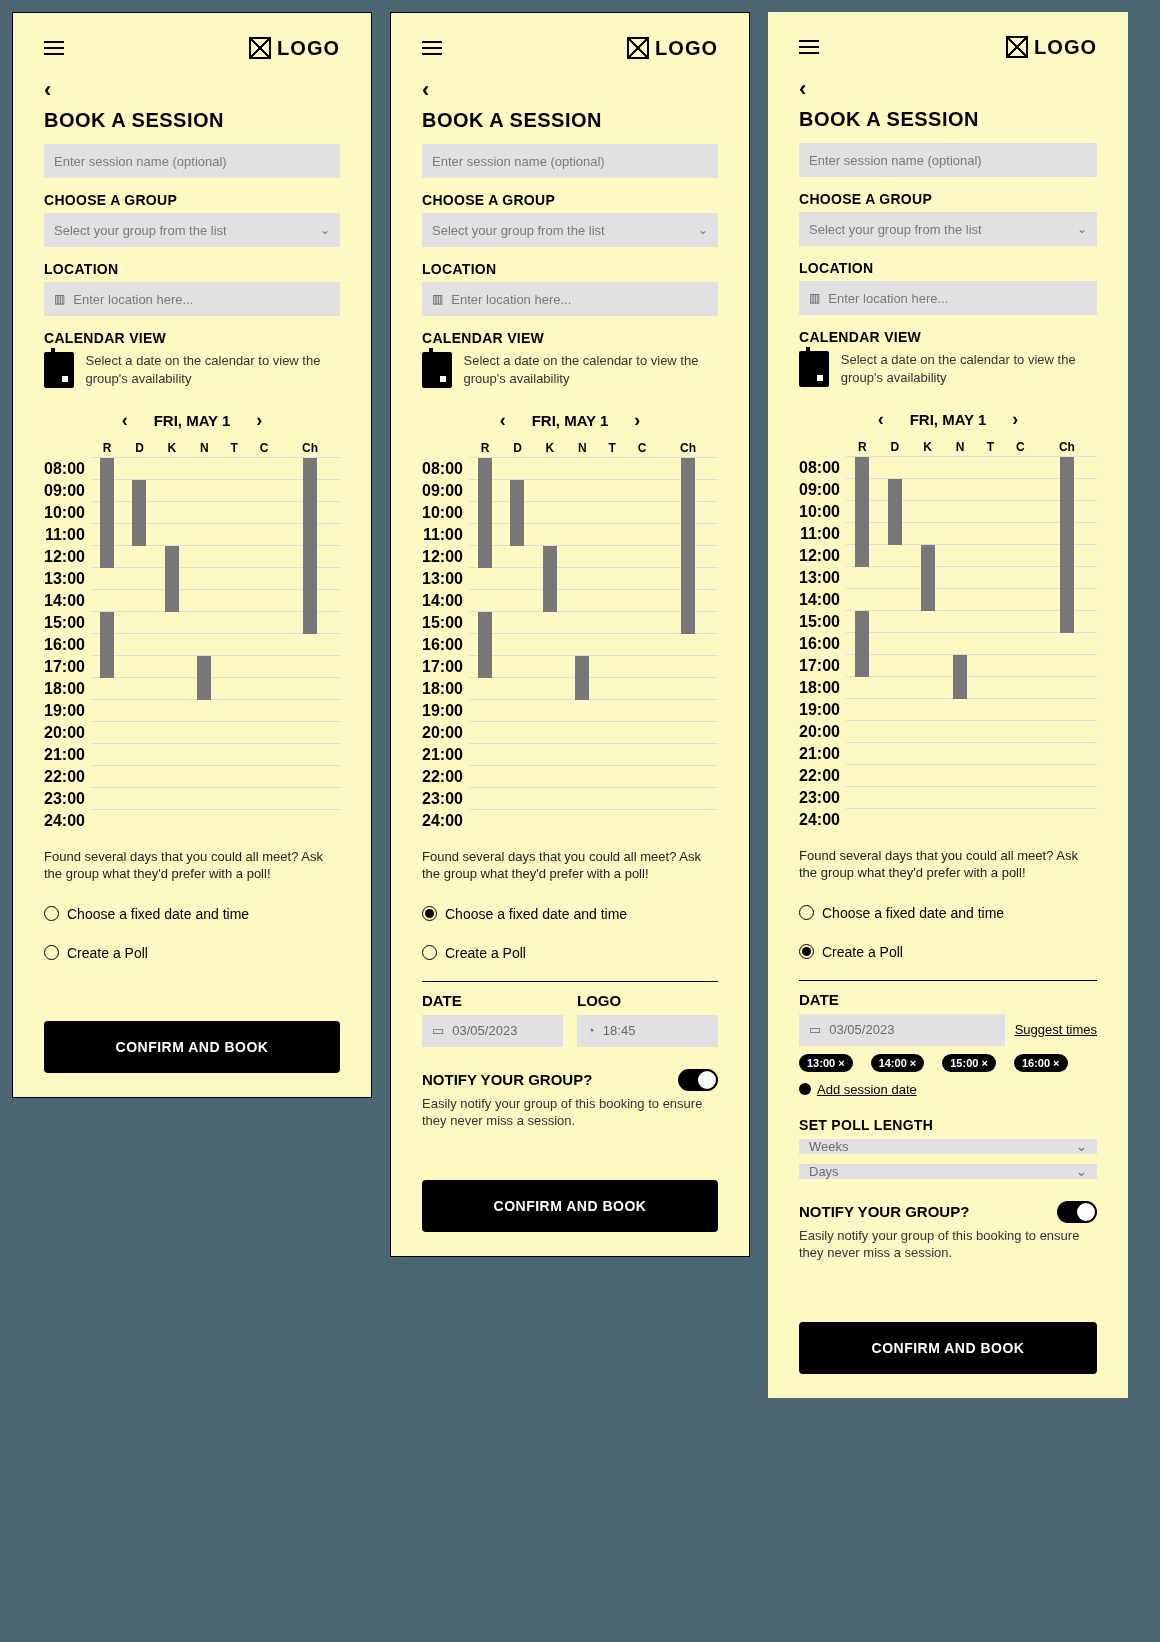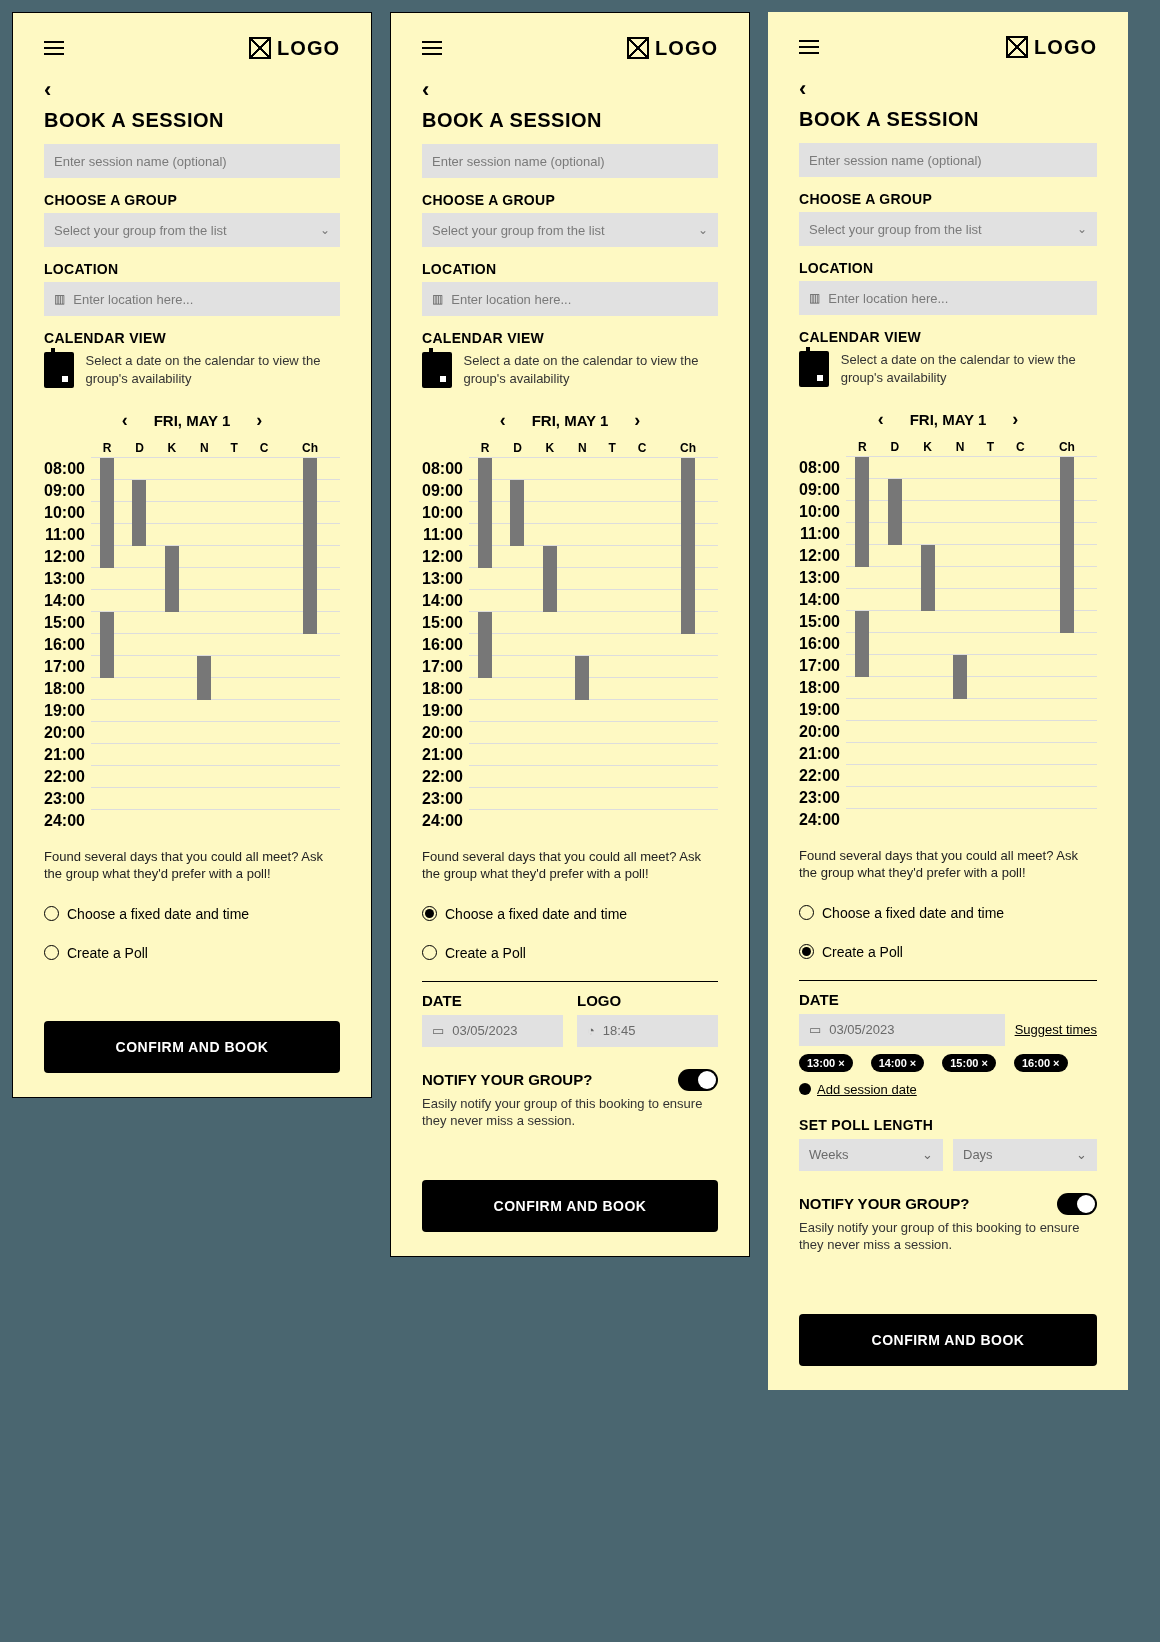--- a/index.html
+++ b/index.html
@@ -47,21 +47,21 @@
 .toggle{width:40px;height:22px;background:#000;border-radius:12px;position:relative;}
 .toggle::after{content:'';position:absolute;right:2px;top:2px;width:18px;height:18px;background:#fff;border-radius:50%;}
 .notify-desc{font-size:13px;color:#333;margin-top:4px;line-height:1.35;}
 .suggest-row{display:flex;align-items:center;gap:10px;margin-top:6px;}
 .suggest-row .pill-input{flex:1;}
 .suggest-link{font-size:13px;text-decoration:underline;cursor:pointer;}
 .chips{display:flex;gap:18px;margin-top:8px;flex-wrap:wrap;}
 .chip{background:#000;color:#fff;font-size:11px;font-weight:600;padding:3px 8px;border-radius:10px;}
 .add-date{display:flex;align-items:center;gap:6px;font-size:13px;text-decoration:underline;margin-top:10px;cursor:pointer;}
 .add-date::before{content:'';width:12px;height:12px;border-radius:50%;background:#000;display:inline-block;}
-.poll-len-row{display:flex;gap:10px;margin-top:6px;}
+.poll-len-row{display:flex;gap:10px;margin-top:6px;flex-direction:column;}
 .sel{flex:1;background:#e1e1e1;height:32px;display:flex;align-items:center;padding:0 10px;color:#6a6a6a;font-size:13px;justify-content:space-between;}
 .screen3{border:none;}
 </style>
 </head>
 <body>
 
 <div class="screen">
   <div class="topbar">
     <div class="hamburger">
         <span></span>

